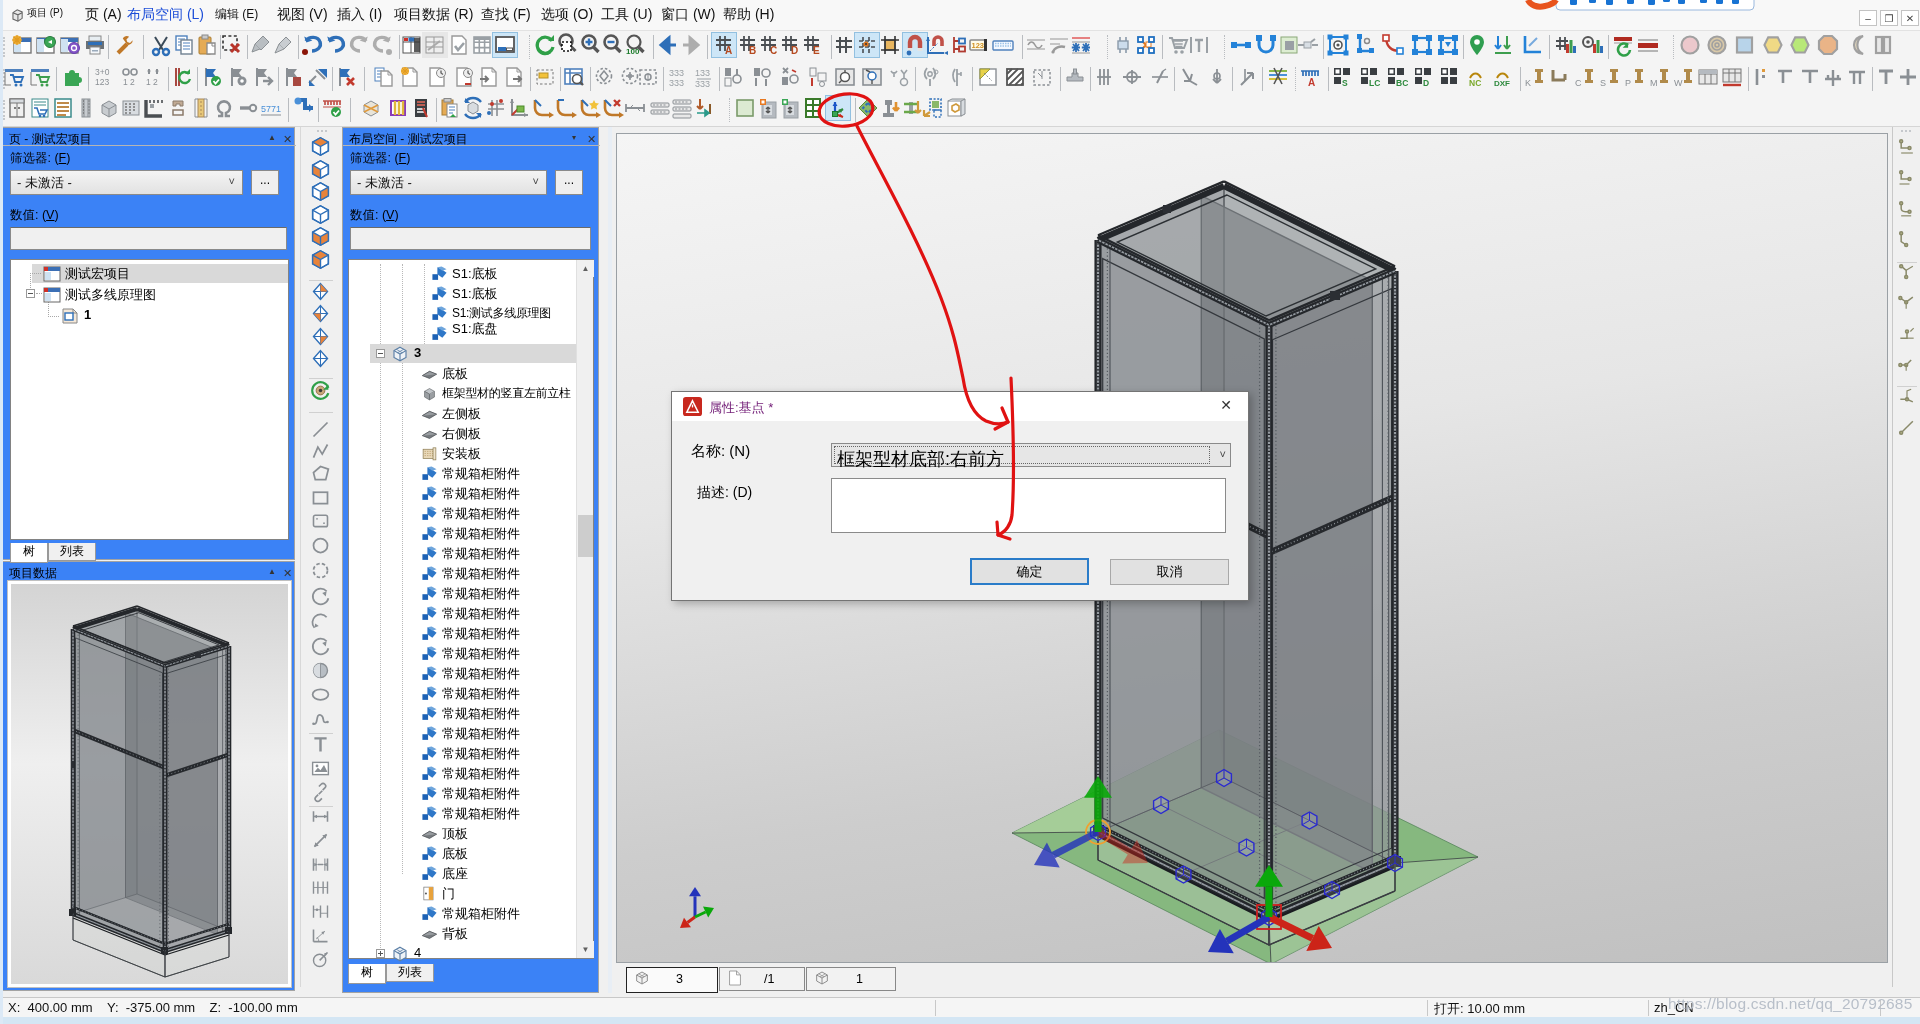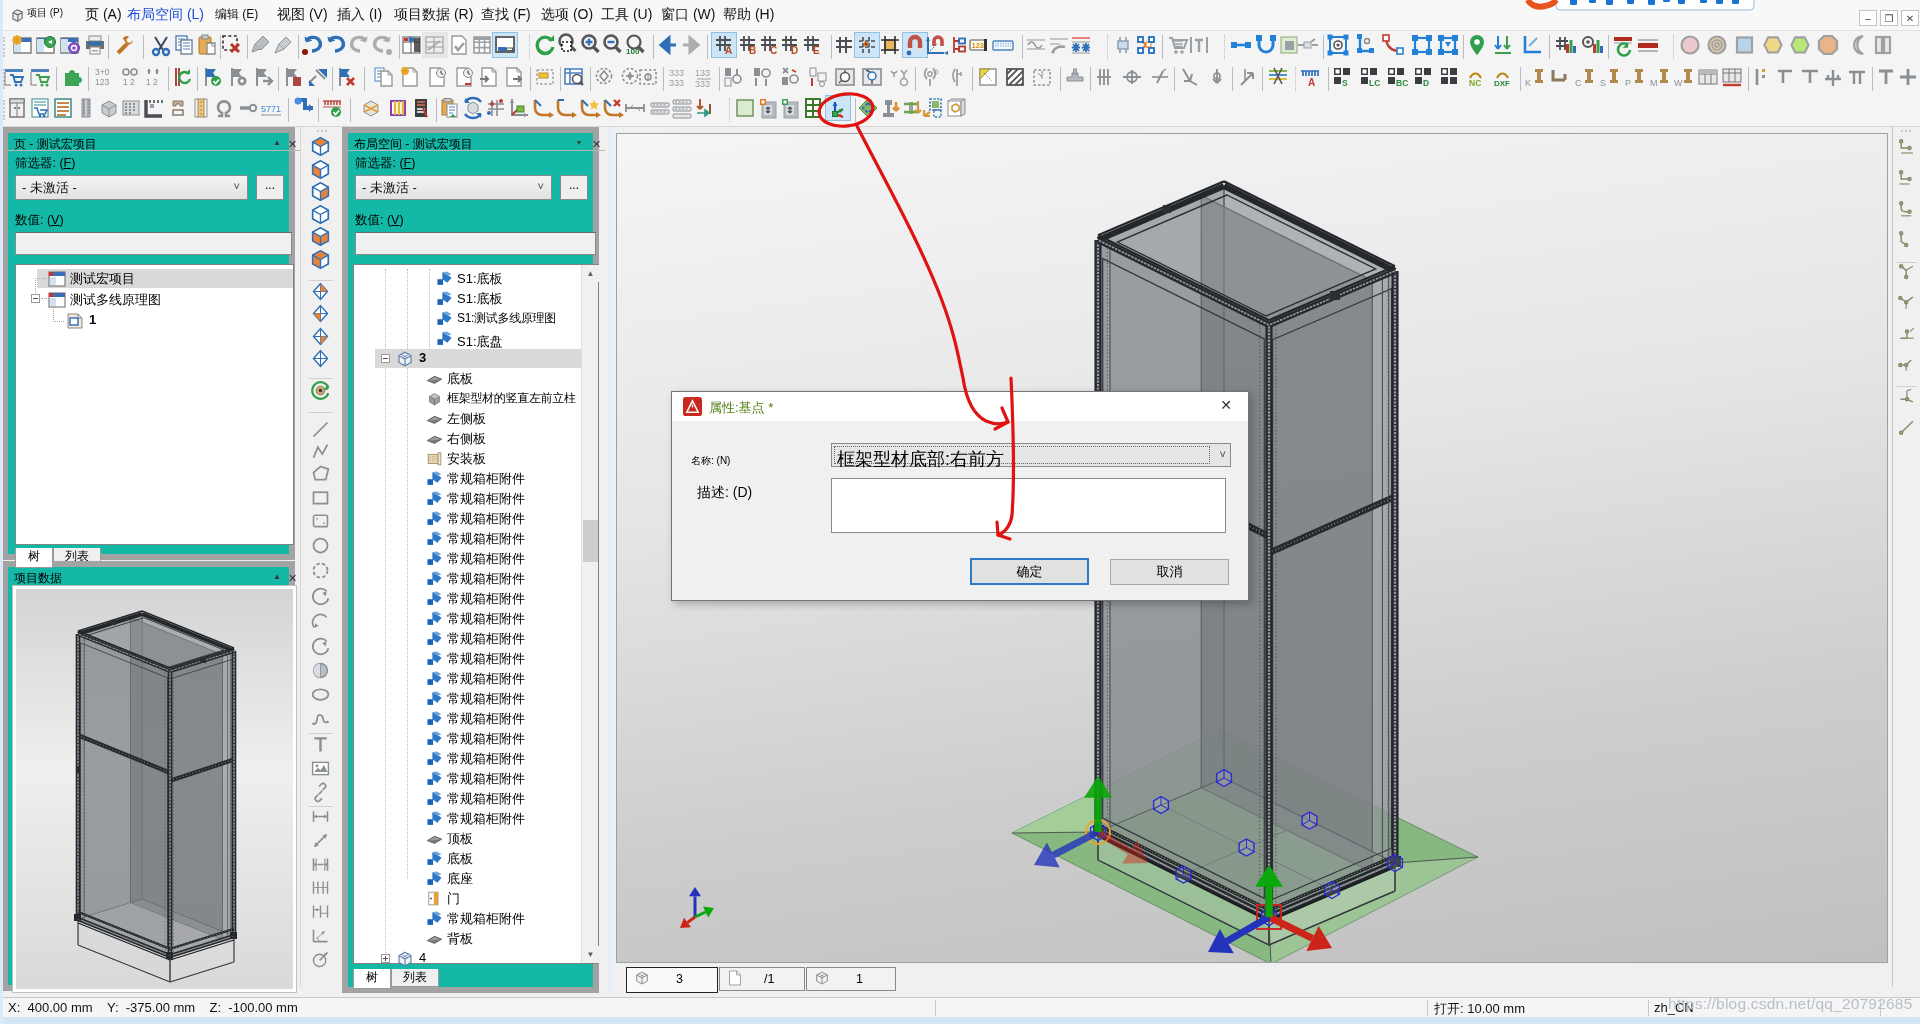--- a/index.html
+++ b/index.html
@@ -1,16 +1,16 @@
 <!DOCTYPE html>
 <html><head><meta charset="utf-8"><style>*{margin:0;padding:0;box-sizing:border-box}
 body{width:1920px;height:1024px;overflow:hidden;position:relative;background:#f0f0f0;font-family:"Liberation Sans",sans-serif}
 .i{position:absolute}
 .selbox{position:absolute;background:#cde6f7;border:1px solid #92c0e0}
-.panel{position:absolute;background:#14b8a6;border:6px solid #a3a3a3}
+.panel{position:absolute;background:#3b82f6;border:1px solid #a3a3a3}
 .ptitle{position:absolute;font-size:12px;color:#000}
 .pbtn{position:absolute;font-size:8px;color:#333}
 .plab{position:absolute;font-size:12.5px}
 .combo{position:absolute;height:25px;background:linear-gradient(#f4f4f4,#e2e2e2);border:1px solid #8a8a8a;font-size:13px;padding:3px 0 0 6px;color:#111}
 .combo .chev{position:absolute;right:7px;top:4px;font-size:11px;color:#444}
 .btn3{position:absolute;width:28px;height:25px;background:#efefef;border:1px solid #8a8a8a;font-size:12px;text-align:center;line-height:18px}
 .inp{position:absolute;height:23px;background:#f0f0f0;border:1px solid #8a8a8a;border-top-color:#6a6a6a}
 .treebox{position:absolute;background:#fff;border:1px solid #828282}
 .tt{position:absolute;font-size:13px;white-space:nowrap;color:#000}
 .ti{position:absolute;width:18px;height:16px}
@@ -1381,21 +1381,21 @@
         <path d="M2 21v-8h8v8z" fill="#1d62b5"></path>
         <path d="M9 3v10l7 5 6-7-7-5z" fill="#2e77c8"></path>
         <path d="M9 3l7 5 6-2-7-4z" fill="#6ea5dc"></path>
       </svg>
       <div class="tt" style="left:103px;top:45.0px;font-size:12px;letter-spacing:-.3px">S1:测试多线原理图</div>
       <svg class="ti2" style="left:82px;top:65.0px;width:17px;height:17px" viewBox="0 0 24 24">
         <path d="M2 21v-8h8v8z" fill="#1d62b5"></path>
         <path d="M9 3v10l7 5 6-7-7-5z" fill="#2e77c8"></path>
         <path d="M9 3l7 5 6-2-7-4z" fill="#6ea5dc"></path>
       </svg>
-      <div class="tt" style="left:103px;top:68px">S1:底盘</div>
+      <div class="tt" style="left:103px;top:60px">S1:底盘</div>
       <div style="position:absolute;left:21px;top:84.0px;width:208px;height:19px;background:#d9d9d9"></div>
       <svg class="exp" style="left:27px;top:89.0px" viewBox="0 0 9 9">
         <rect x=".5" y=".5" width="8" height="8" fill="#fff" stroke="#999"></rect>
         <path d="M2 4.5h5" stroke="#555"></path>
       </svg>
       <svg class="ti2" style="left:42px;top:85.0px;width:18px;height:18px" viewBox="0 0 24 24">
         <path d="M12 3l8 4.5v9L12 21l-8-4.5v-9z" fill="#eef2f6" stroke="#5b7fa6" stroke-width="1.5"></path>
         <path d="M4 7.5l8 4.5 8-4.5M12 12v9" stroke="#5b7fa6" stroke-width="1.5" fill="none"></path>
         <path d="M7 5.7l8 4.6M17 5.7L9 10.2" stroke="#5b7fa6" stroke-width="1"></path>
       </svg>
@@ -1844,24 +1844,24 @@
   </div>
 <div style="position:absolute;left:0;top:1017px;width:1920px;height:7px;background:#d4e6f4"></div>
 <div style="position:absolute;left:1668px;top:995px;font-size:15.5px;color:#b8bfc9;z-index:40;letter-spacing:.2px">https://blog.csdn.net/qq_20792685</div>
 <div style="position:absolute;left:671px;top:391px;width:578px;height:210px;background:#f0f0f0;border:1px solid #747474;box-shadow:3px 3px 8px rgba(0,0,0,.25);z-index:30">
     <div style="position:absolute;left:0;top:0;width:100%;height:29px;background:#fff">
       <svg style="position:absolute;left:11px;top:5px;width:19px;height:19px" viewBox="0 0 20 20">
         <rect width="20" height="20" rx="3" fill="#c8281e"></rect>
         <path d="M10 4l6 12H4z" fill="none" stroke="#fff" stroke-width="1.6"></path>
         <path d="M10 8v3" stroke="#fff" stroke-width="1.4"></path>
       </svg>
-      <span style="position:absolute;left:37px;top:7px;font-size:13px;color:#4d7c0f">属性:基点 *</span>
+      <span style="position:absolute;left:37px;top:7px;font-size:13px;color:#701a75">属性:基点 *</span>
       <span style="position:absolute;right:16px;top:5px;font-size:14px;color:#333">✕</span>
     </div>
-    <div style="position:absolute;left:19px;top:62px;font-size:10px">名称: (N)</div>
+    <div style="position:absolute;left:19px;top:50px;font-size:15px">名称: (N)</div>
     <div style="position:absolute;left:159px;top:51px;width:400px;height:24px;background:#e6e6e6;border:1px solid #8a8a8a">
       <div style="position:absolute;left:2px;top:2px;right:20px;bottom:2px;border:1px dotted #666;background:#e6e6e6"></div>
       <span style="position:absolute;left:5px;top:3px;font-size:18px">框架型材底部:右前方</span>
       <span style="position:absolute;right:4px;top:4px;font-size:11px;color:#444">˅</span>
     </div>
     <div style="position:absolute;left:25px;top:92px;font-size:14px">描述: (D)</div>
     <div style="position:absolute;left:159px;top:86px;width:395px;height:55px;background:#fff;border:1px solid #8a8a8a"></div>
     <div style="position:absolute;left:298px;top:166px;width:119px;height:27px;background:#e1e1e1;border:2px solid #2a7cc9;font-size:13px;text-align:center;line-height:24px">确定</div>
     <div style="position:absolute;left:438px;top:167px;width:119px;height:26px;background:#e1e1e1;border:1px solid #a8a8a8;font-size:13px;text-align:center;line-height:24px">取消</div>
   </div>

